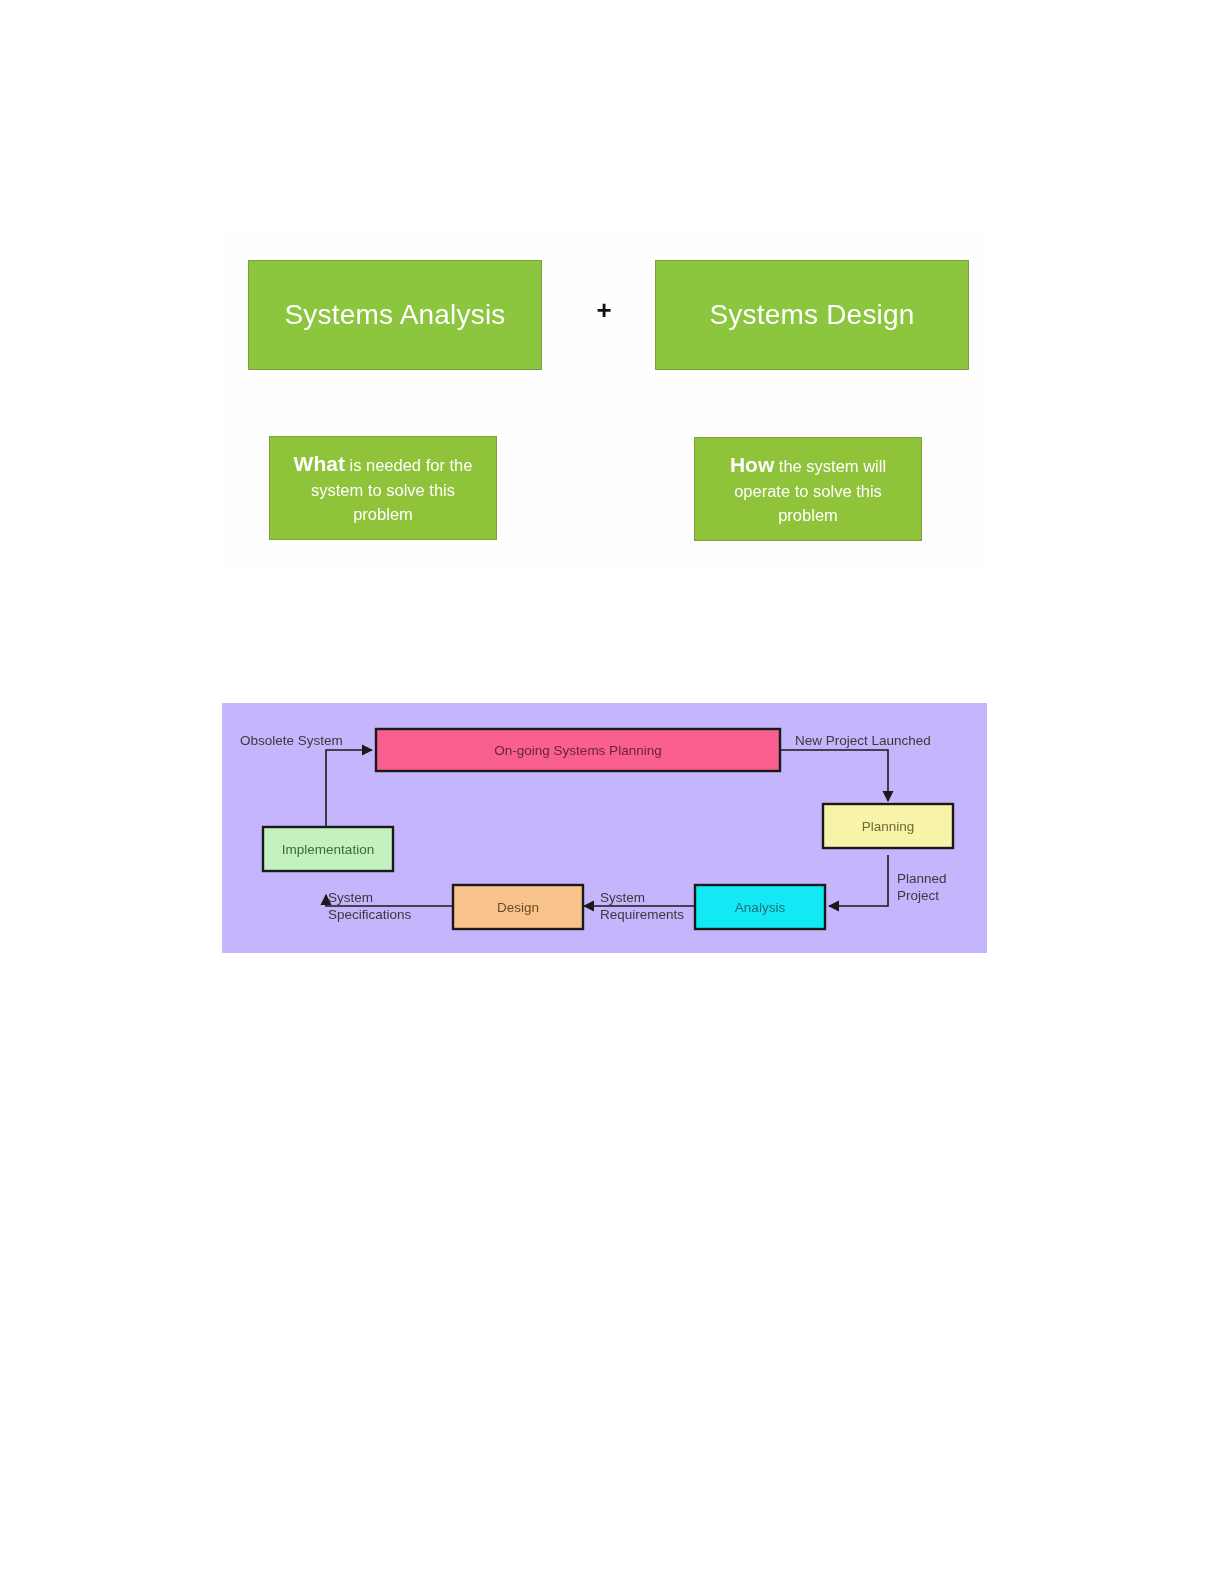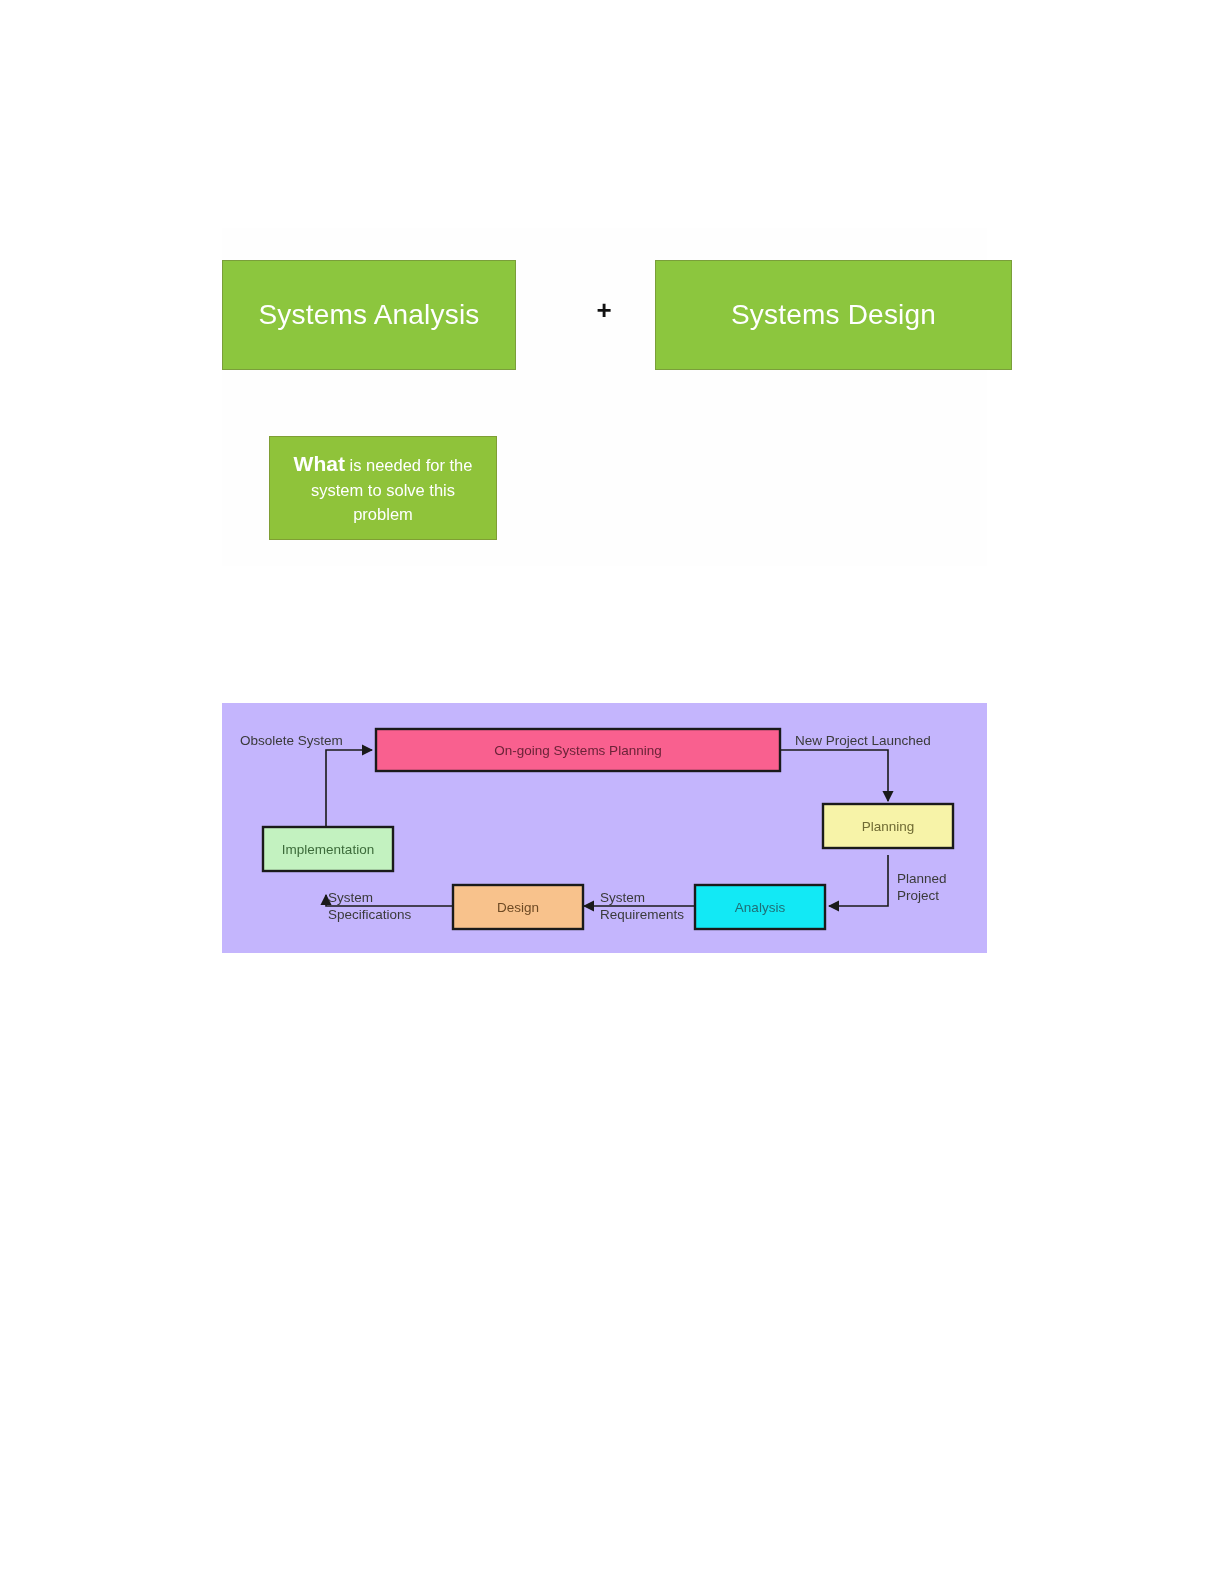--- a/index.html
+++ b/index.html
@@ -33,29 +33,29 @@
     box-sizing: border-box;
     display: flex;
     align-items: center;
     justify-content: center;
     color: #ffffff;
     font-size: 28px;
     font-weight: 400;
     letter-spacing: 0.2px;
   }
   #box-systems-analysis {
-    left: 0;
+    left: 26px;
     top: 32px;
     width: 294px;
     height: 110px;
   }
   #box-systems-design {
     left: 433px;
     top: 32px;
-    width: 357px;
+    width: 314px;
     height: 110px;
   }
 
   #plus-symbol {
     position: absolute;
     left: 352px;
     top: 62px;
     width: 60px;
     height: 40px;
     display: flex;
@@ -136,20 +136,23 @@
   <div id="plus-symbol">+</div>
 
   <div class="big-green-box" id="box-systems-design">
     <span>Systems Design</span>
   </div>
 
   <div class="small-green-box" id="box-what">
     <span><span class="lead-word">What</span><span> is needed for the system to solve this problem</span></span>
   </div>
 
+  <div class="small-green-box" id="box-how">
+    <span><span class="lead-word">How</span><span> the system will operate to solve this problem</span></span>
+  </div>
 
 </div>
 
 <div id="figure-two">
   <svg id="sdlc-svg" viewBox="0 0 765 250">
     <defs>
       <marker id="arrow" viewBox="0 0 10 10" refX="9" refY="5" markerWidth="7" markerHeight="7" orient="auto-start-reverse">
         <path d="M 0 0 L 10 5 L 0 10 z" fill="#1a1a1a"></path>
       </marker>
     </defs>

